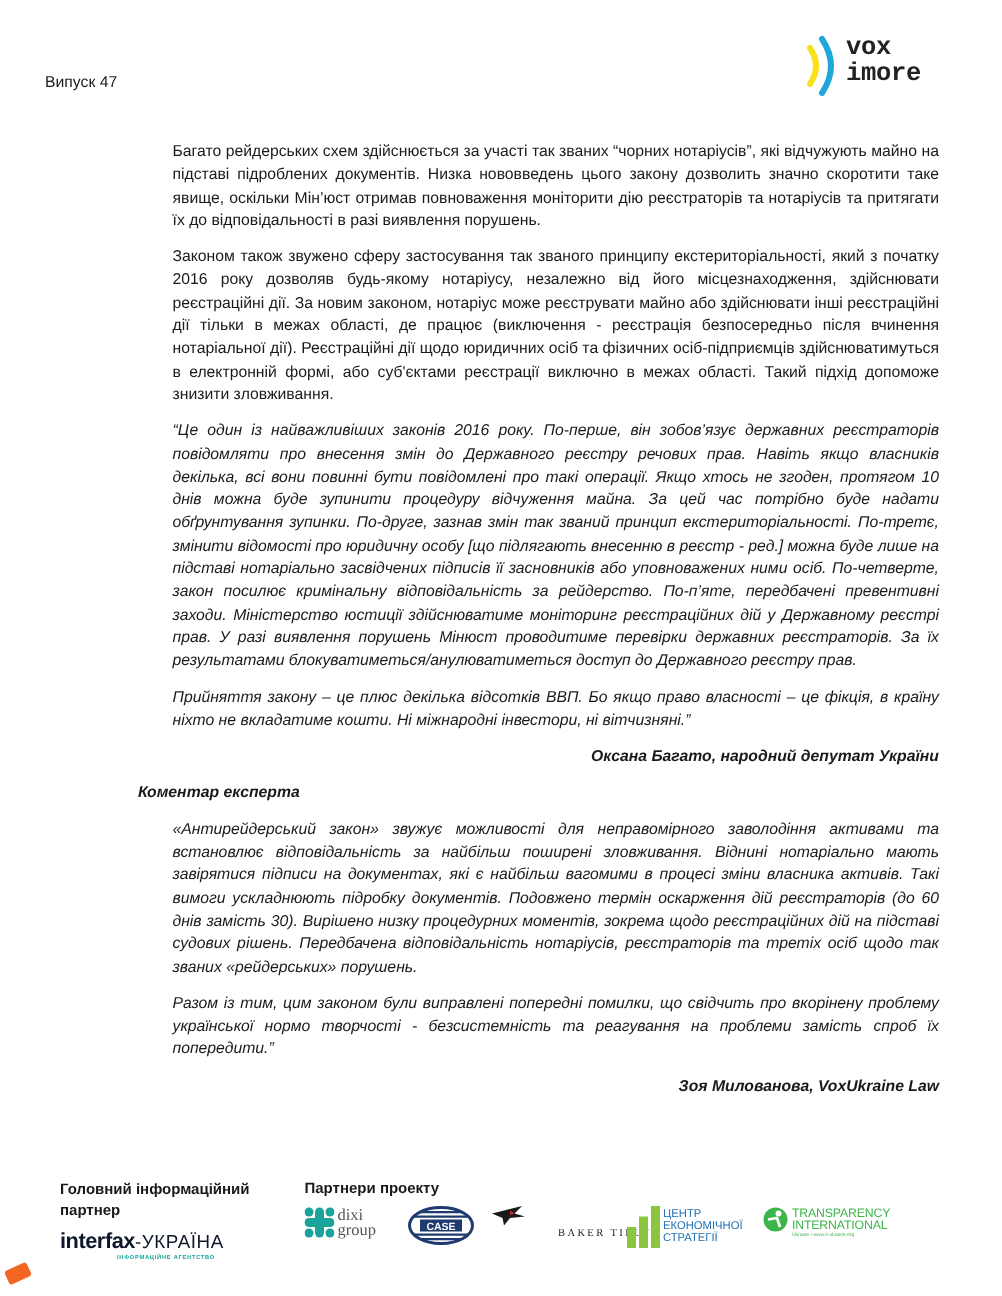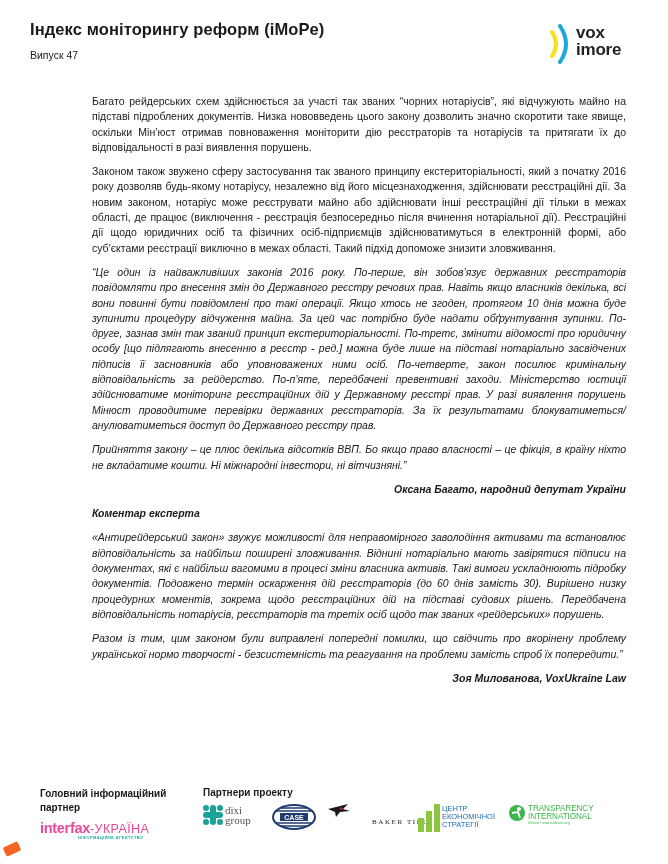--- a/index.html
+++ b/index.html
@@ -4,36 +4,36 @@
   <style>
     * { margin: 0; padding: 0; box-sizing: border-box; }
     html, body { width: 668px; height: 864px; background: #ffffff; overflow: hidden; }
     body { font-family: "Liberation Sans", "DejaVu Sans", sans-serif; color: #1a1a1a; position: relative; }
 
     .header { position: absolute; left: 30px; top: 20px; width: 610px; height: 60px; }
     .doc-title { font-size: 16.5px; font-weight: bold; color: #1a1a1a; letter-spacing: 0.1px; }
     .issue { position: absolute; top: 29px; font-size: 10.5px; }
     .period { position: absolute; top: 44px; font-size: 10.5px; }
 
-    .logo { position: absolute; left: 544px; top: 22px; width: 100px; height: 50px; }
+    .logo { position: absolute; left: 532px; top: 22px; width: 100px; height: 50px; font-family: Liberation Mono, monospace; }
     .logo svg { position: absolute; left: 0; top: 0; }
     .logo-text { position: absolute; left: 32px; top: 2px; font-size: 17px; font-weight: bold; line-height: 17px; color: #222; letter-spacing: -0.2px; }
 
     .content { position: absolute; left: 92px; top: 94px; width: 534px; font-size: 10.5px; line-height: 15.3px; text-align: justify; }
-    .content p { margin-bottom: 9px; }
+    .content p { margin-bottom: 9px; margin-left: 23px; }
     .content .heading { font-weight: bold; font-style: italic; margin-bottom: 9px; }
     .content .quote { font-style: italic; }
     .content .sig { font-weight: bold; font-style: italic; text-align: right; margin-bottom: 9px; margin-top: 2px; }
 
     .footer { position: absolute; left: 0; top: 780px; width: 647px; height: 84px; }
     .footer-left-label { position: absolute; left: 40px; top: 7px; font-size: 10px; font-weight: bold; line-height: 14px; width: 150px; }
     .footer-right-label { position: absolute; left: 203px; top: 7px; font-size: 10px; font-weight: bold; }
 
     .interfax { position: absolute; left: 40px; top: 40px; width: 120px; height: 26px; }
-    .interfax-main { font-size: 14.5px; font-weight: bold; color: #ec4899; letter-spacing: -0.3px; }
+    .interfax-main { font-size: 14.5px; font-weight: bold; color: #0f172a; letter-spacing: -0.3px; }
     .interfax-main .ua { font-weight: normal; font-size: 12.5px; letter-spacing: 0.4px; }
     .interfax-sub { position: absolute; left: 38px; top: 16px; font-size: 3.8px; color: #13a89e; letter-spacing: 0.5px; font-weight: bold; }
 
     .partner { position: absolute; top: 24px; height: 30px; }
     .dixi { left: 203px; width: 60px; }
     .dixi-text { position: absolute; left: 22px; top: 1px; font-family: "Liberation Serif", serif; font-size: 11px; line-height: 10px; color: #555; }
     .case { left: 272px; width: 46px; }
     .baker { left: 328px; width: 86px; }
     .baker-text { position: absolute; left: 16px; top: 14px; font-family: Liberation Serif, serif; font-size: 7px; letter-spacing: 1.6px; color: #222; white-space: nowrap; padding-left: 28px; }
     .ces { left: 418px; width: 90px; }
@@ -41,21 +41,20 @@
     .ti { left: 508px; width: 100px; }
     .ti-text { position: absolute; left: 20px; top: 1px; font-size: 8.2px; line-height: 8px; color: #3db54a; letter-spacing: -0.1px; }
     .ti-small { position: absolute; left: 20px; top: 17px; font-size: 3.3px; color: #3db54a; white-space: nowrap; }
 
     .corner-badge { position: absolute; left: 4px; top: 844px; width: 16px; height: 10px; background: #f26522; transform: rotate(-25deg); border-radius: 2px; }
   </style>
 </head>
 <body>
 
 <div class="header">
-  <div class="doc-title">Індекс моніторингу реформ (iMoPe)</div>
   <div class="issue">Випуск 47</div>
 </div>
 
 <div class="logo">
   <svg width="30" height="44" viewBox="0 0 30 44">
     <path d="M8 10 Q16 22 8 34" stroke="#f7e11b" stroke-width="4" fill="none" stroke-linecap="round"></path>
     <path d="M16 4 Q28 22 16 40" stroke="#1ea7d8" stroke-width="4" fill="none" stroke-linecap="round"></path>
   </svg>
   <div class="logo-text">
     <div>vox</div>

